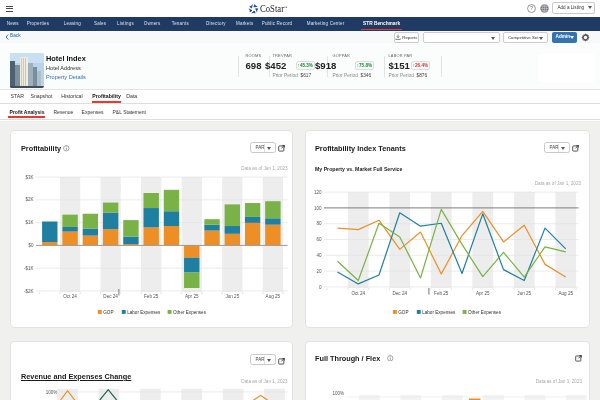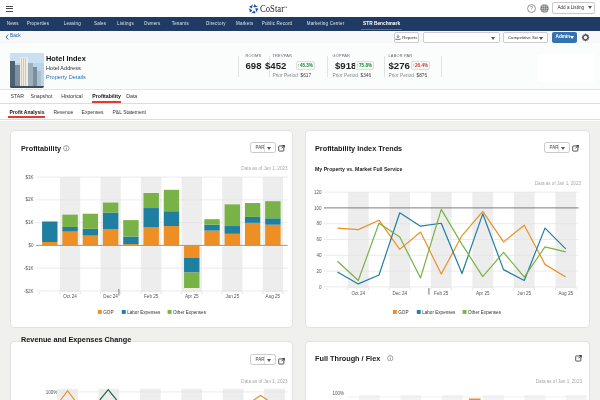--- a/index.html
+++ b/index.html
@@ -127,26 +127,26 @@
 
 <span class="kpilabel" style="left:245.5px;top:54.4px;">ROOMS</span>
 <div class="kpival" style="left:245.5px;top:60.8px;">698</div>
 
 <span class="kpilabel" style="left:272.5px;top:54.4px;">TREVPAR</span>
 <div class="kpival" style="left:265px;top:60.8px;">$452</div>
 <div class="kpibox" style="left:295.5px;top:60.7px;color:#108a36;">↑45.3%</div>
 <div class="kpiprior" style="left:272.5px;top:74px;">Prior Period&nbsp; <b>$617</b></div>
 
 <span class="kpilabel" style="left:332.5px;top:54.4px;">GOPPAR</span>
-<div class="kpival" style="left:335px;top:60.8px;">$918</div>
+<div class="kpival" style="left:315px;top:60.8px;">$918</div>
 <div class="kpibox" style="left:354.7px;top:60.7px;color:#108a36;">↑75.8%</div>
 <div class="kpiprior" style="left:332.5px;top:74px;">Prior Period&nbsp; <b>$346</b></div>
 
 <span class="kpilabel" style="left:388.5px;top:54.4px;">LABOR PAR</span>
-<div class="kpival" style="left:388.5px;top:60.8px;">$276</div>
+<div class="kpival" style="left:388.5px;top:60.8px;">$151</div>
 <div class="kpibox" style="left:410.7px;top:60.7px;color:#d0342c;">↑26.4%</div>
 <div class="kpiprior" style="left:388.5px;top:74px;">Prior Period&nbsp; <b>$876</b></div>
 
 <div class="abs" style="left:0;top:90px;width:600px;height:13.5px;background:#fff;border-bottom:1px solid #ddd;"></div>
 <span class="tab1" style="left:10.5px;">STAR</span>
 <span class="tab1" style="left:30.5px;">Snapshot</span>
 <span class="tab1" style="left:61.3px;">Historical</span>
 <span class="tab1" style="left:92.3px;font-weight:bold;color:#111;">Profitability</span>
 <span class="tab1" style="left:126.3px;">Data</span>
 <div class="abs" style="left:92px;top:101px;width:28.5px;height:1.7px;background:#e8392e;"></div>
@@ -254,21 +254,21 @@
 <text x="277.6" y="39.8" font-size="4.6" fill="#a9a9a9" text-anchor="end">Data as of Jan 1, 2023</text>
 <rect x="87.9" y="180" width="3.9" height="3.9" fill="#EE8F25"></rect>
 <text x="93.3" y="183.6" font-size="4.6" fill="#333">GOP</text>
 <rect x="111.8" y="180" width="3.9" height="3.9" fill="#1F7FA0"></rect>
 <text x="117.2" y="183.6" font-size="4.6" fill="#333">Labor Expenses</text>
 <rect x="157.6" y="180" width="3.9" height="3.9" fill="#79B246"></rect>
 <text x="163" y="183.6" font-size="4.6" fill="#333">Other Expenses</text>
 </svg>
 
 <div class="card" style="left:304.5px;top:129.5px;width:285.5px;height:198.5px;"></div>
-<div class="ctitle" style="left:315px;top:144.5px;">Profitability Index Trends</div>
+<div class="ctitle" style="left:315px;top:144.5px;">Profitability Index Tenants</div>
 <div class="parbox" style="left:544px;top:141.5px;">PAR<span class="caret"></span></div>
 <div class="abs" style="left:572px;top:144.2px;">
       <svg width="7.5" height="8" viewBox="0 0 12 12" style="display:block">
         <path d="M8.6 2.7H2a.9.9 0 0 0-.9.9V10a.9.9 0 0 0 .9.9h6.4a.9.9 0 0 0 .9-.9V4.6" fill="none" stroke="#4a4a4a" stroke-width="1.5"></path>
         <path d="M6.2 1h4.8v4.8z" fill="#4a4a4a"></path>
         <path d="M9.9 2.1 5.3 6.7" stroke="#4a4a4a" stroke-width="1.5"></path>
       </svg>
     </div>
 <div class="abs" style="left:315px;top:167.3px;font-size:5.2px;font-weight:bold;color:#222;line-height:1;">My Property vs. Market Full Service</div>
 <svg class="abs" style="left:304.5px;top:129.5px;" width="285.5" height="198.5" viewBox="0 0 285.5 198.5" font-family="Liberation Sans, sans-serif">
@@ -318,21 +318,21 @@
 <text x="276" y="54.5" font-size="4.6" fill="#a9a9a9" text-anchor="end">Data as of Jan 1, 2023</text>
 <rect x="87.9" y="180" width="3.9" height="3.9" fill="#EE8F25"></rect>
 <text x="93.3" y="183.6" font-size="4.6" fill="#333">GOP</text>
 <rect x="111.8" y="180" width="3.9" height="3.9" fill="#1F7FA0"></rect>
 <text x="117.2" y="183.6" font-size="4.6" fill="#333">Labor Expenses</text>
 <rect x="157.6" y="180" width="3.9" height="3.9" fill="#79B246"></rect>
 <text x="163" y="183.6" font-size="4.6" fill="#333">Other Expenses</text>
 </svg>
 
 <div class="card" style="left:10.4px;top:341px;width:283px;height:70px;"></div>
-<div class="ctitle" style="left:21px;top:336px;">Revenue and Expenses Change</div>
+<div class="ctitle" style="left:21px;top:373px;text-decoration:underline;">Revenue and Expenses Change</div>
 <div class="parbox" style="left:250px;top:353.5px;">PAR<span class="caret"></span></div>
 <div class="abs" style="left:277.5px;top:356.5px;">
       <svg width="7.5" height="8" viewBox="0 0 12 12" style="display:block">
         <path d="M8.6 2.7H2a.9.9 0 0 0-.9.9V10a.9.9 0 0 0 .9.9h6.4a.9.9 0 0 0 .9-.9V4.6" fill="none" stroke="#4a4a4a" stroke-width="1.5"></path>
         <path d="M6.2 1h4.8v4.8z" fill="#4a4a4a"></path>
         <path d="M9.9 2.1 5.3 6.7" stroke="#4a4a4a" stroke-width="1.5"></path>
       </svg>
     </div>
 <svg class="abs" style="left:10.4px;top:341px;" width="283" height="59" viewBox="0 0 283 59" font-family="Liberation Sans, sans-serif">
 <rect x="47.15" y="47.8" width="20.7" height="12" fill="#ededed"></rect>

